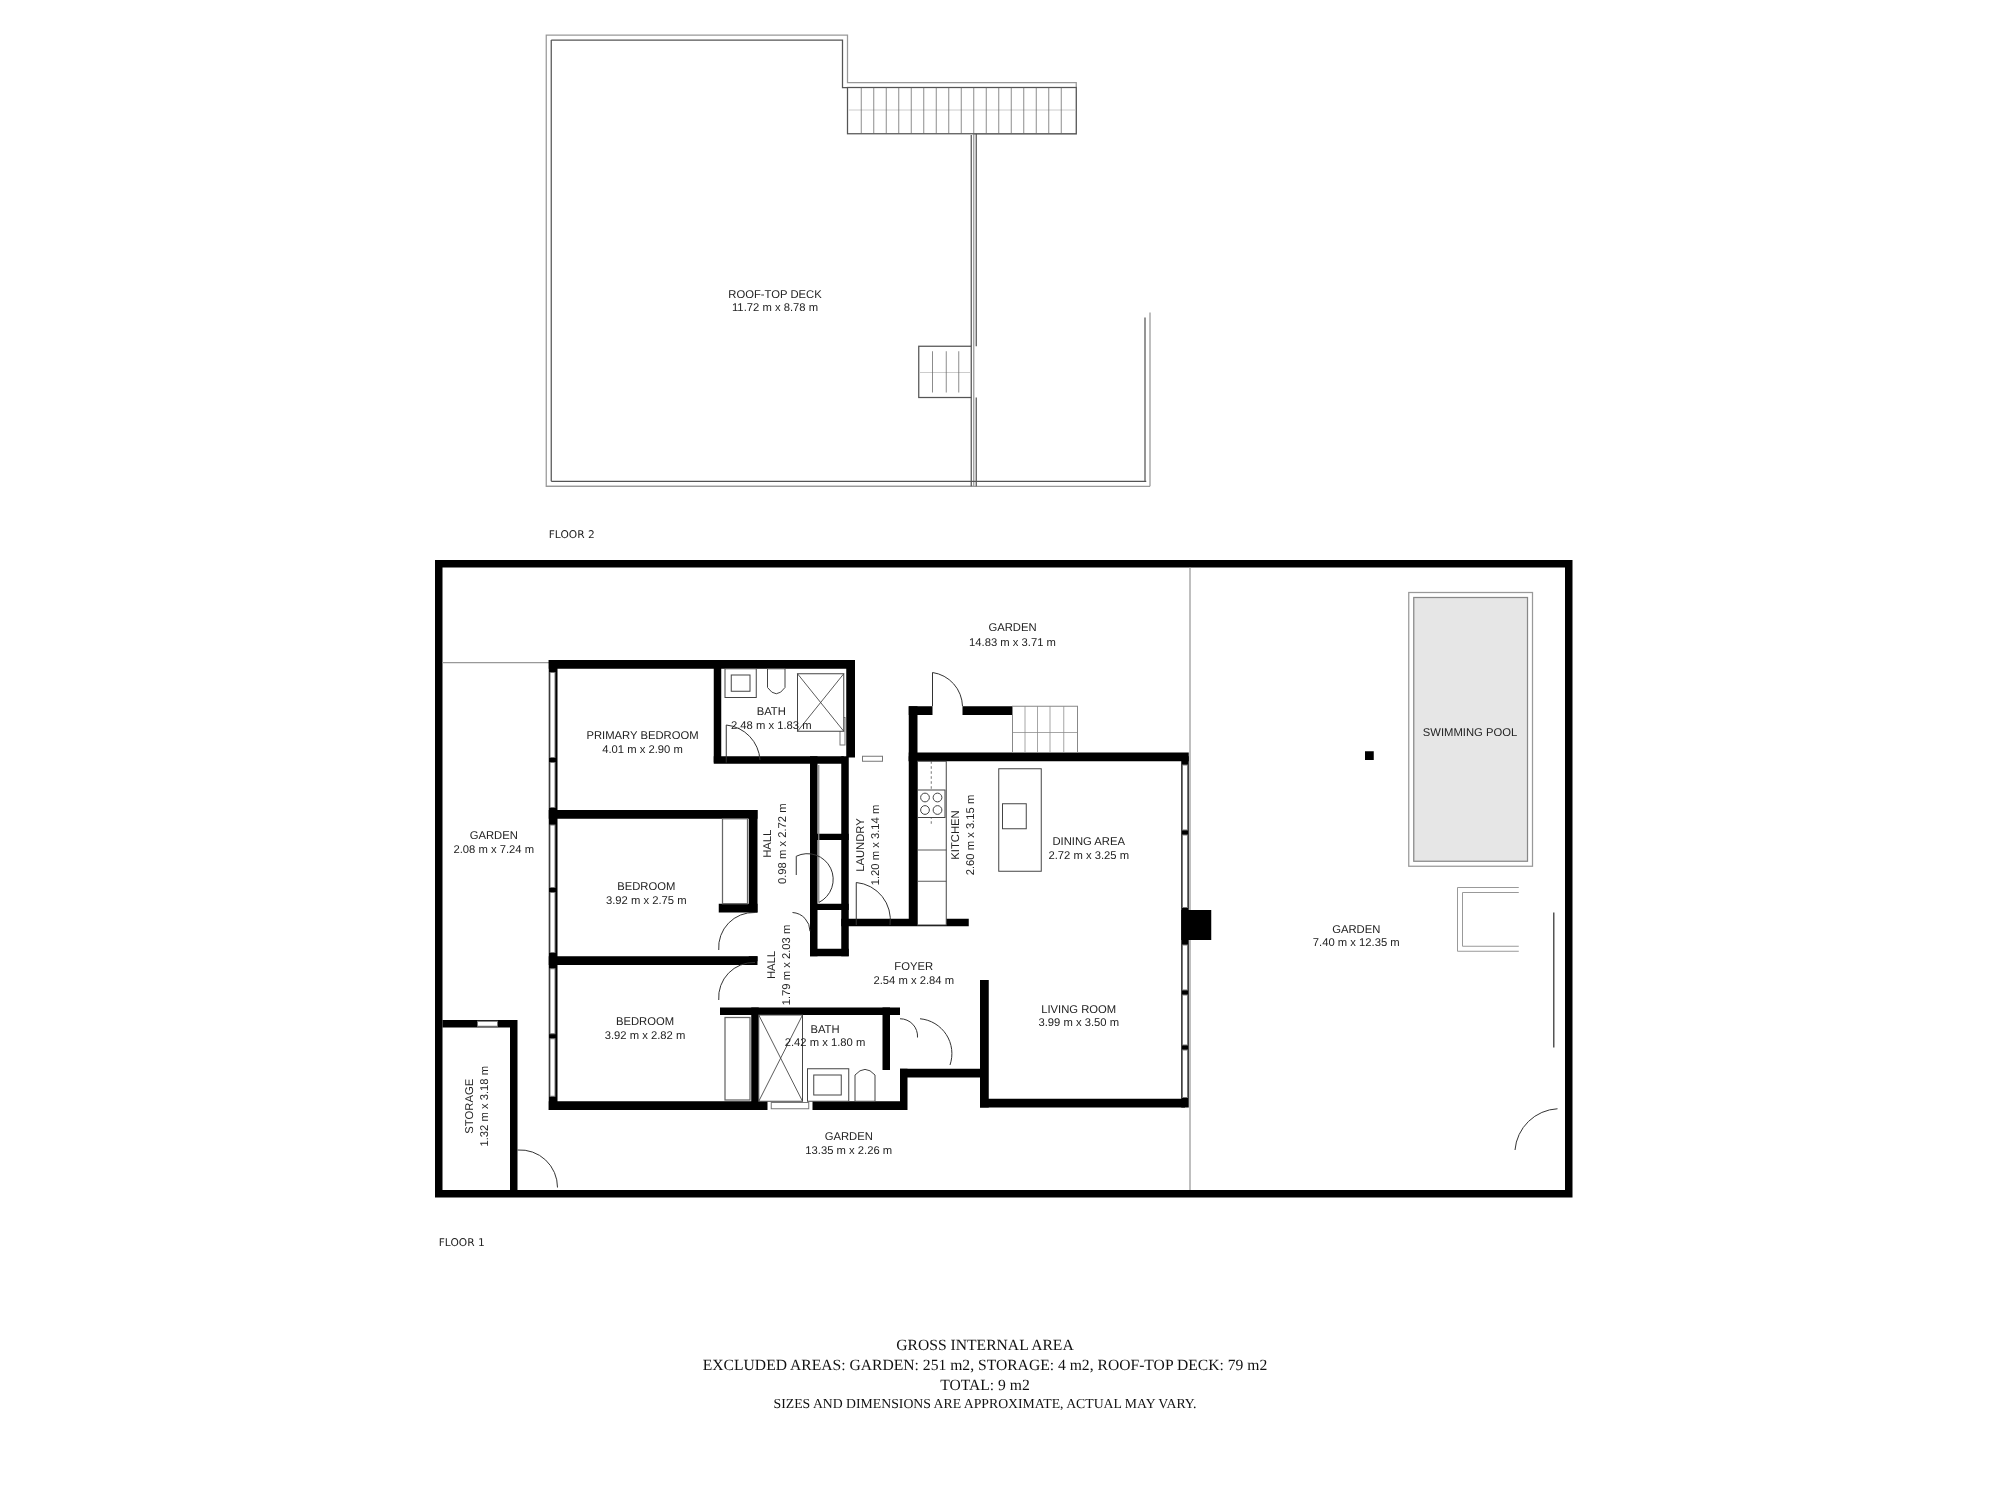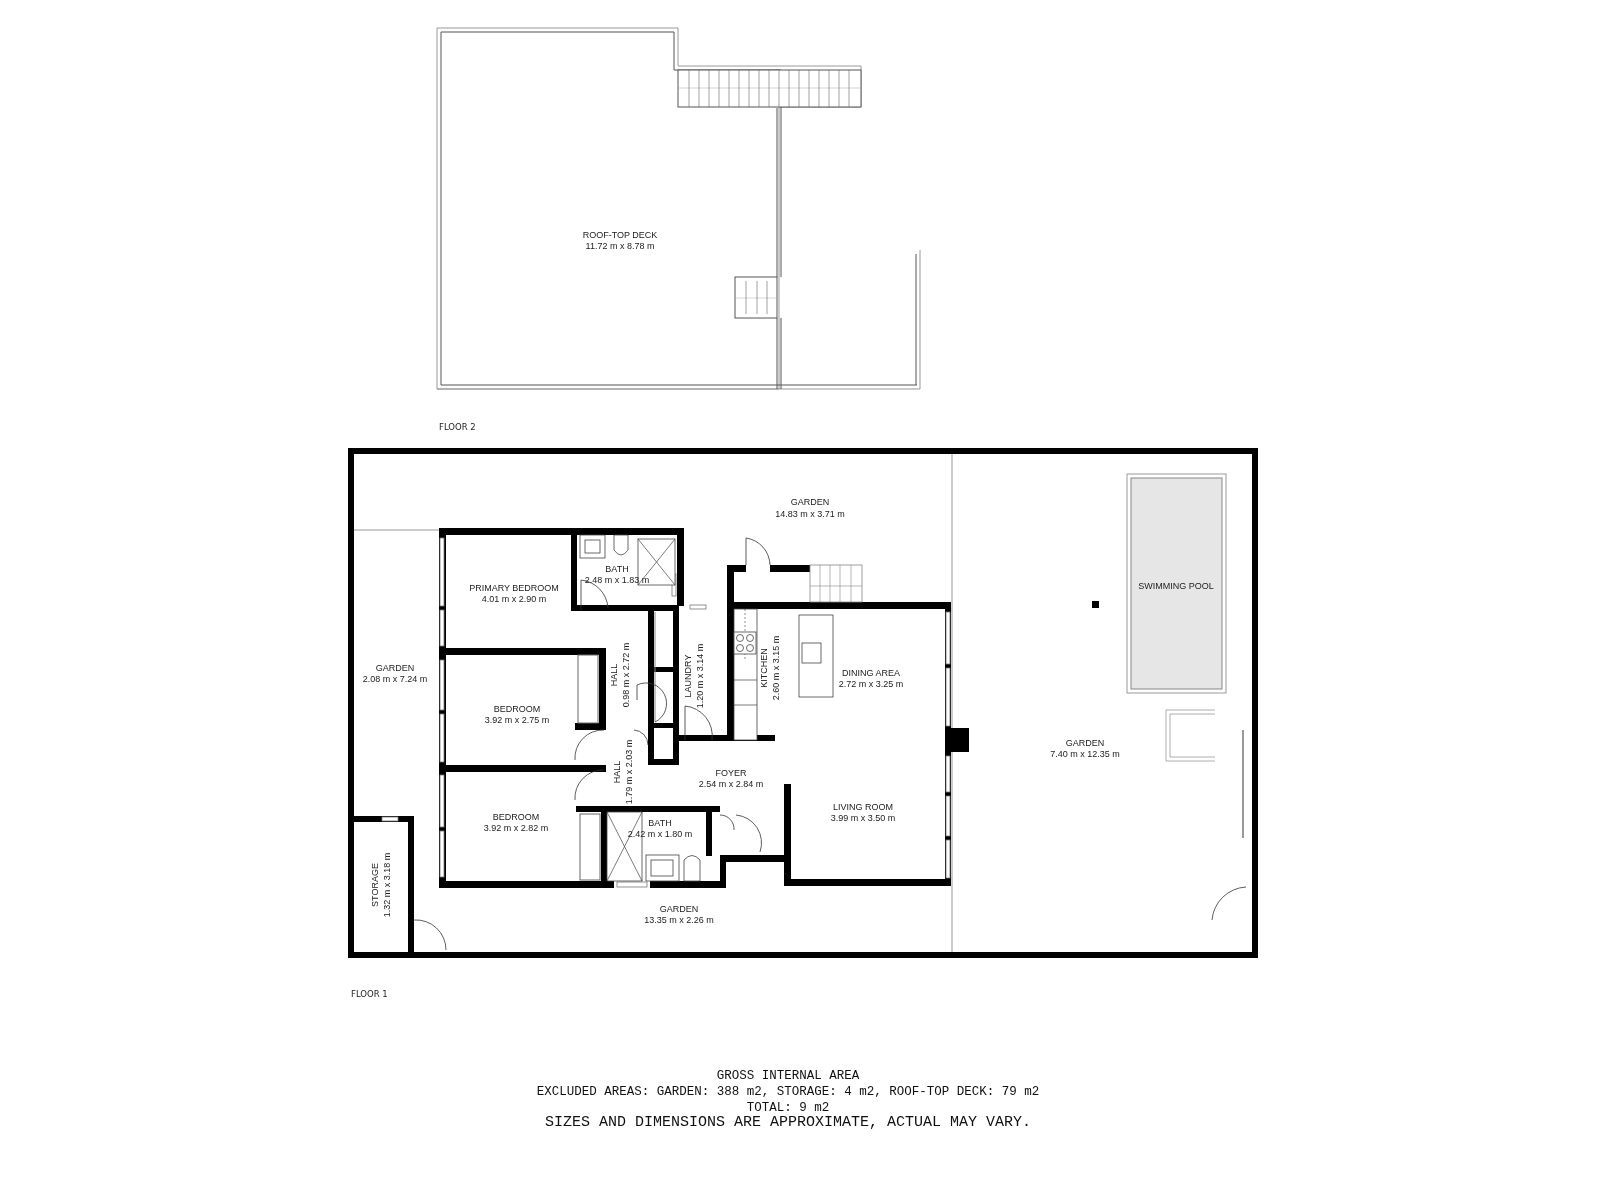--- a/index.html
+++ b/index.html
@@ -1,22 +1,22 @@
 <!DOCTYPE html>
 <html><head>
   <meta charset="utf-8">
   <style>
     html, body { margin: 0; padding: 0; background: #ffffff; }
     body { width: 1600px; height: 1200px; position: relative; overflow: hidden; font-family: "Liberation Sans", sans-serif; }
     svg { position: absolute; left: 0; top: 0; }
     .lbl { font-family: "Liberation Sans", sans-serif; font-size: 9px; fill: #222; text-anchor: middle; }
     .floor-lbl { font-family: "DejaVu Sans", sans-serif; font-size: 8.5px; fill: #222; }
-    .summary { position: absolute; left: 0; width: 1576px; top: 1068px; text-align: center; font-family: Liberation Mono, monospace; color: #111; }
+    .summary { position: absolute; left: 0; width: 1576px; top: 1068px; text-align: center; font-family: Liberation Serif, serif; color: #111; }
     .summary div { font-size: 12.5px; line-height: 16px; }
-    .summary .note { font-size: 15px; line-height: 14px; }
+    .summary .note { font-size: 11px; line-height: 14px; }
     .wall { fill: #000; }
     .thin { fill: none; stroke: #555; stroke-width: 1; }
     .gray { fill: none; stroke: #999; stroke-width: 1; }
     .fix { fill: #fff; stroke: #444; stroke-width: 0.8; }
     .door { fill: none; stroke: #333; stroke-width: 0.8; }
   </style>
 </head>
 <body>
 
 <svg width="1600" height="1200" viewBox="0 0 1600 1200">
@@ -286,16 +286,16 @@
       <text class="lbl" x="1085" y="746">GARDEN</text>
       <text class="lbl" x="1085" y="757">7.40 m x 12.35 m</text>
     </g>
 
     <text class="floor-lbl" x="351" y="997">FLOOR 1</text>
   </g>
 </svg>
 
 <div class="summary">
   <div>GROSS INTERNAL AREA</div>
-  <div>EXCLUDED AREAS: GARDEN: 388 m2, STORAGE: 4 m2, ROOF-TOP DECK: 79 m2</div>
+  <div>EXCLUDED AREAS: GARDEN: 251 m2, STORAGE: 4 m2, ROOF-TOP DECK: 79 m2</div>
   <div>TOTAL: 9 m2</div>
   <div class="note">SIZES AND DIMENSIONS ARE APPROXIMATE, ACTUAL MAY VARY.</div>
 </div>
 
 </body></html>

